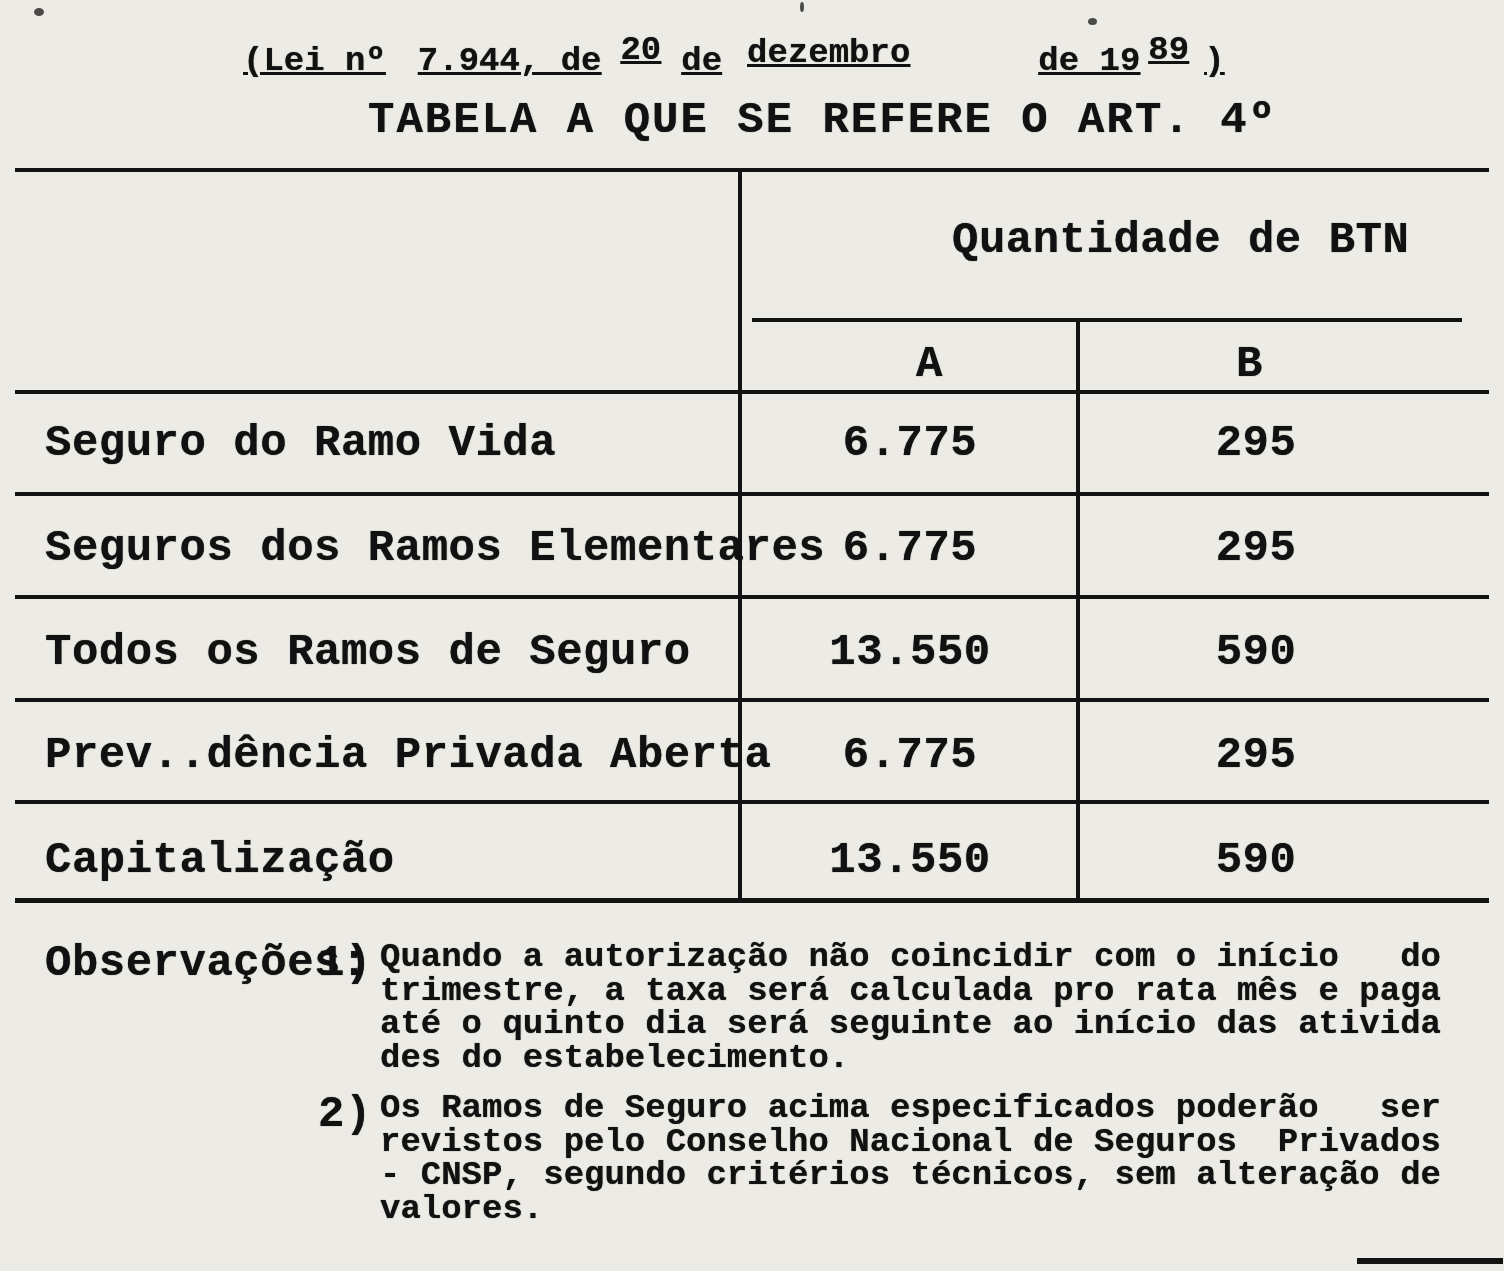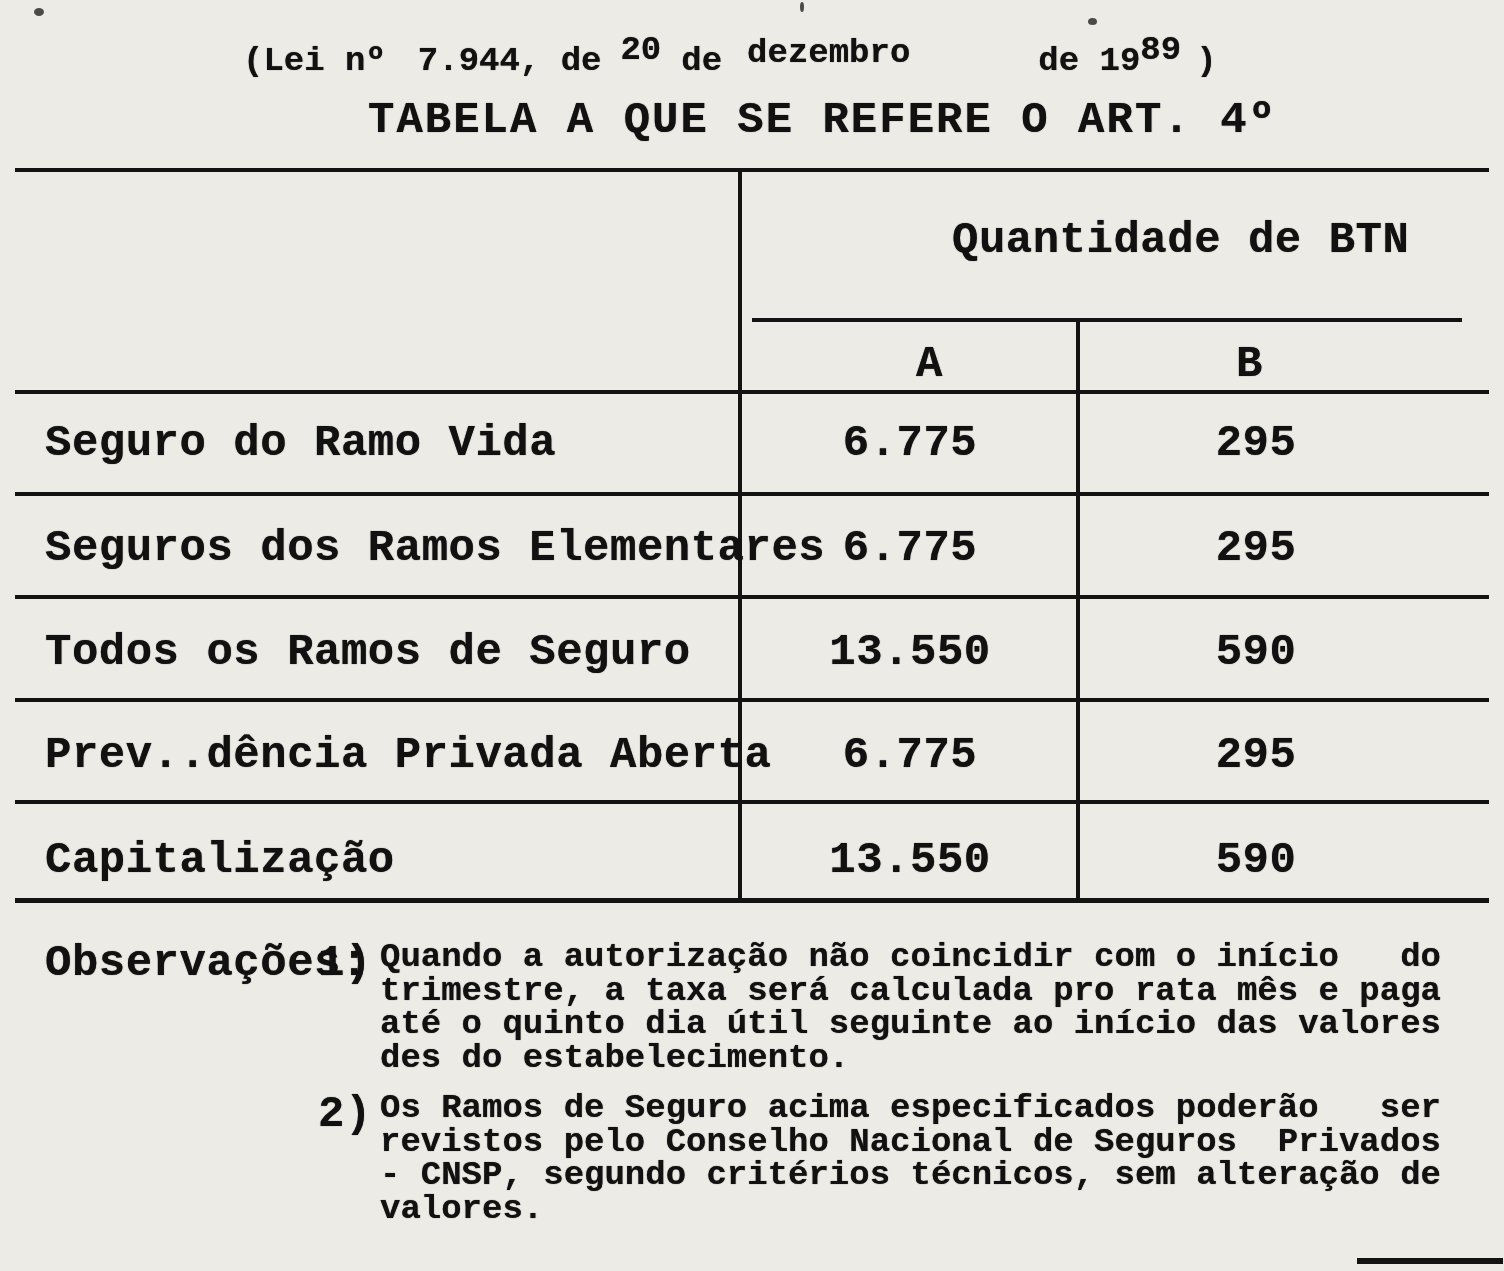--- a/index.html
+++ b/index.html
@@ -21,25 +21,25 @@
     text-shadow:0 0 1px rgba(10,10,10,.75);
     letter-spacing:.5px;
   }
   
   .law-line{
     position:absolute;left:243px;top:42px;
     display:flex;align-items:baseline;
     font-size:34px;white-space:pre;
     text-shadow:0 0 1px rgba(10,10,10,.75);
   }
-  .law-line span{display:inline-block;}
+  .law-line span{display:inline-block;text-decoration:underline;}
   .raised{transform:translateY(-11px);}
   .raised-sm{transform:translateY(-8px);}
   .g30{margin-left:32px;} .g35{margin-left:19px;} .g20{margin-left:20px;}
-  .g25{margin-left:25px;} .g130{margin-left:128px;} .g8{}
+  .g25{margin-left:25px;} .g130{margin-left:128px;} .g8{margin-left:8px;}
   .g15{margin-left:15px;}
   .doc-title{left:368px;top:98px;letter-spacing:2px;}
   
   .rule{position:absolute;background:#131313;}
   .h{left:15px;width:1474px;height:4px;}
   
   .activity-header{left:120px;top:286px;letter-spacing:2px;}
   .btn-header{left:952px;top:218px;}
   .col-a{left:916px;top:342px;}
   .col-b{left:1236px;top:342px;}
@@ -106,21 +106,21 @@
   <div class="txt label" style="top:838px">Capitalização</div>
   <div class="txt val-a" style="top:838px">13.550</div>
   <div class="txt val-b" style="top:838px">590</div>
 
   <div class="txt" style="left:45px;top:941px">Observações:</div>
 
   <div class="txt" style="left:318px;top:941px">1)</div>
   <div class="obs-lines" style="top:941px">
     <div>Quando a autorização não coincidir com o início   do</div>
     <div>trimestre, a taxa será calculada pro rata mês e paga</div>
-    <div>até o quinto dia útil seguinte ao início das valores</div>
+    <div>até o quinto dia será seguinte ao início das ativida</div>
     <div>des do estabelecimento.</div>
   </div>
 
   <div class="txt" style="left:318px;top:1092px">2)</div>
   <div class="obs-lines" style="top:1092px">
     <div>Os Ramos de Seguro acima especificados poderão   ser</div>
     <div>revistos pelo Conselho Nacional de Seguros  Privados</div>
     <div>- CNSP, segundo critérios técnicos, sem alteração de</div>
     <div>valores.</div>
   </div>

